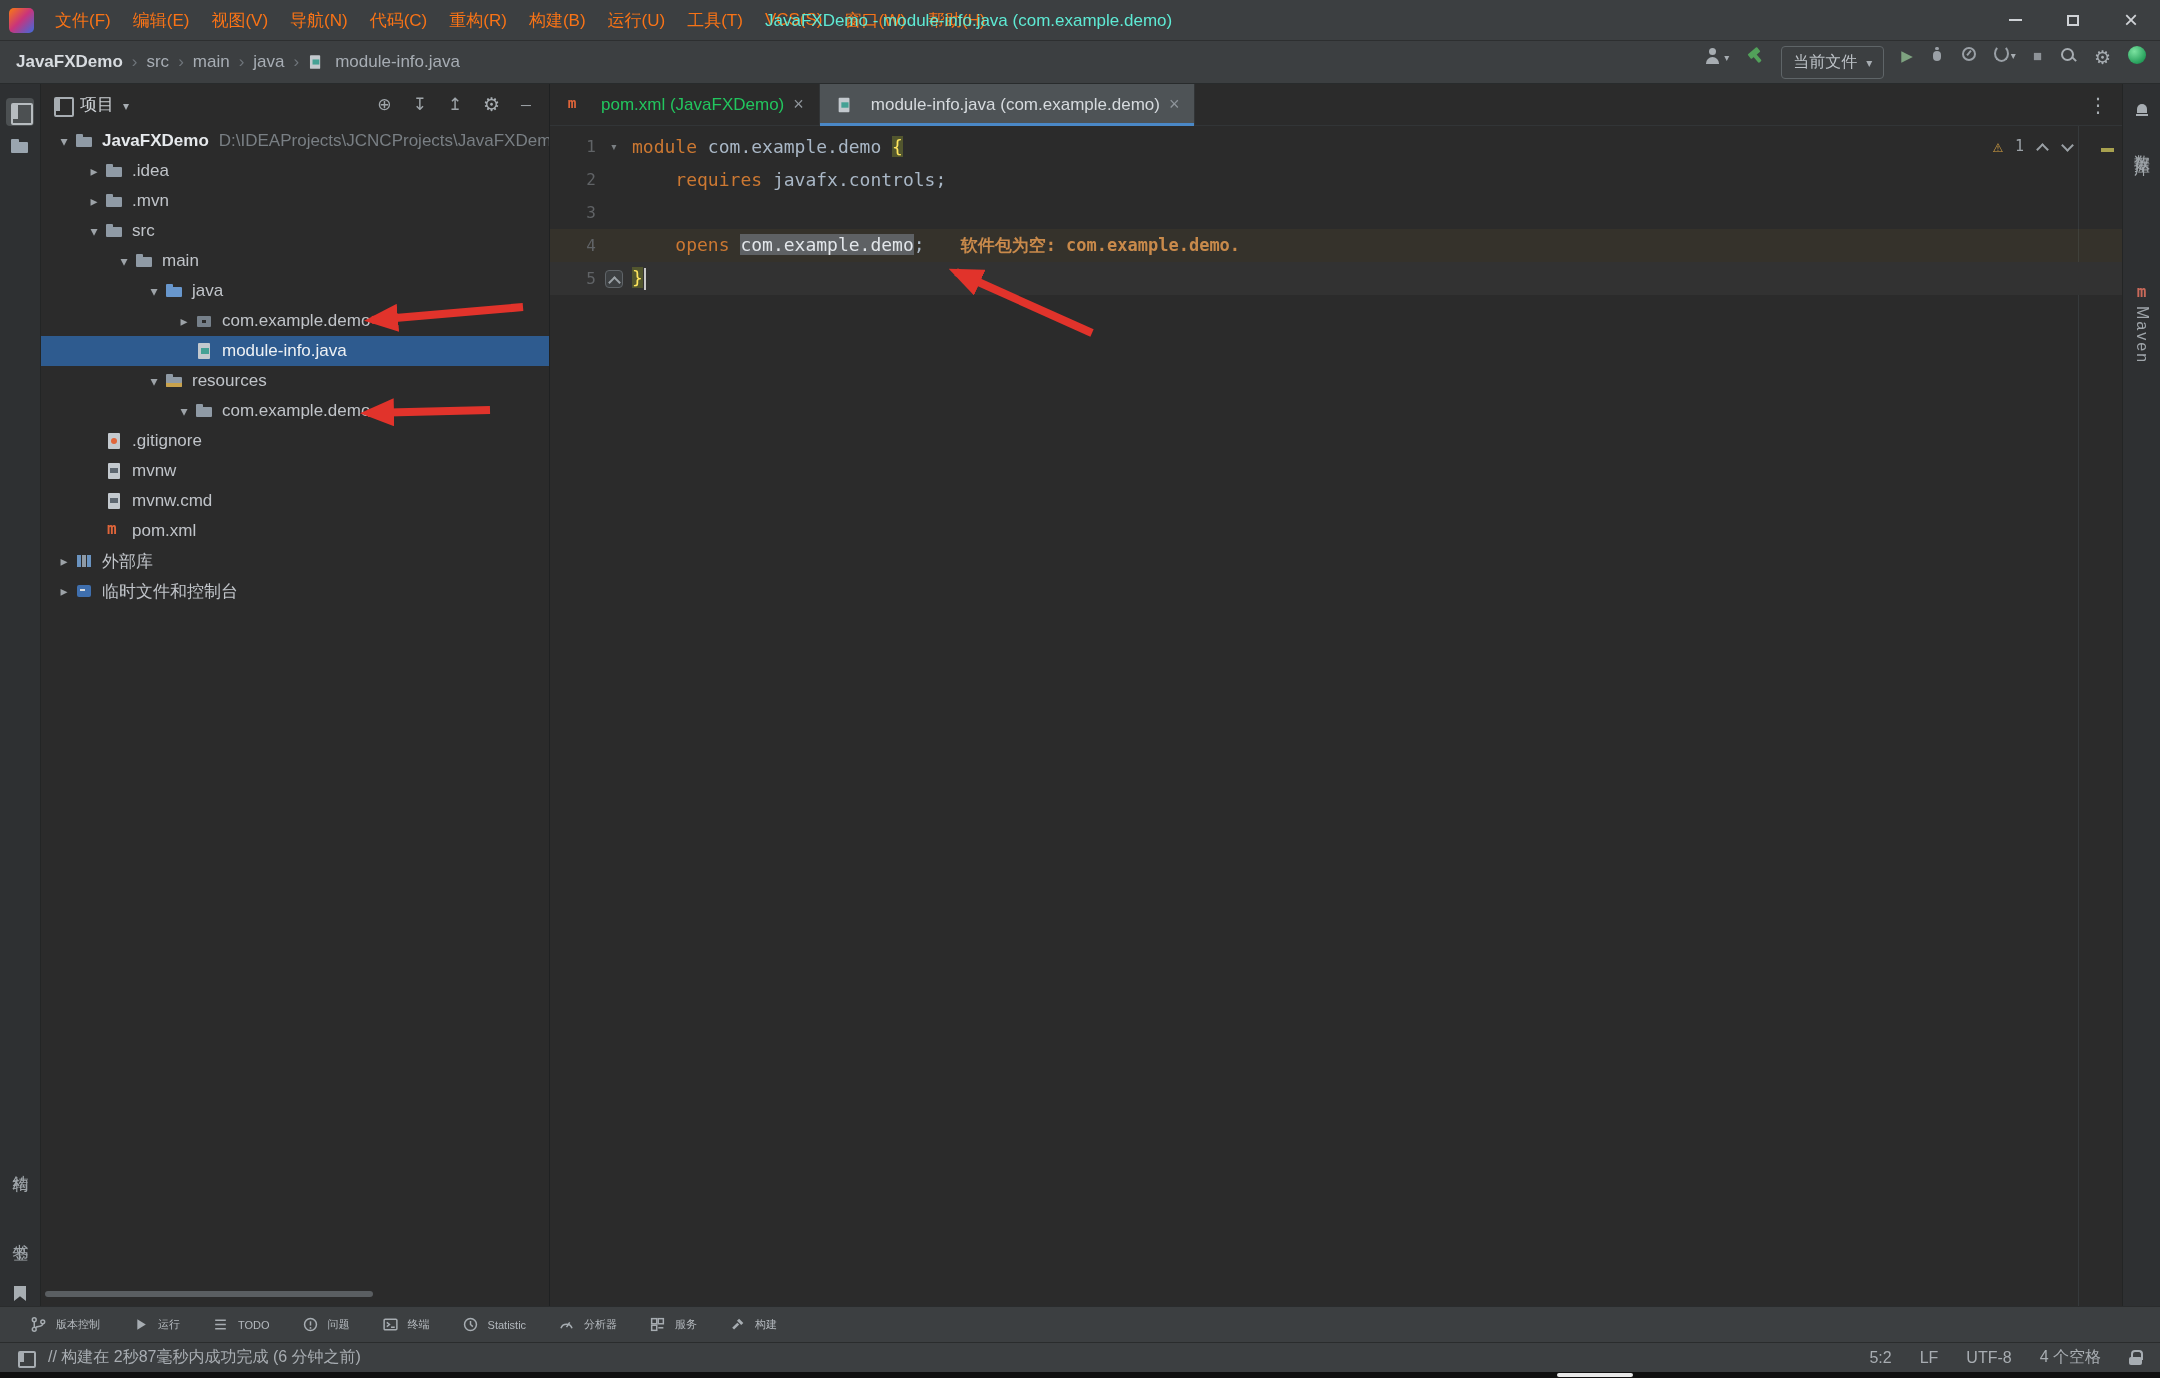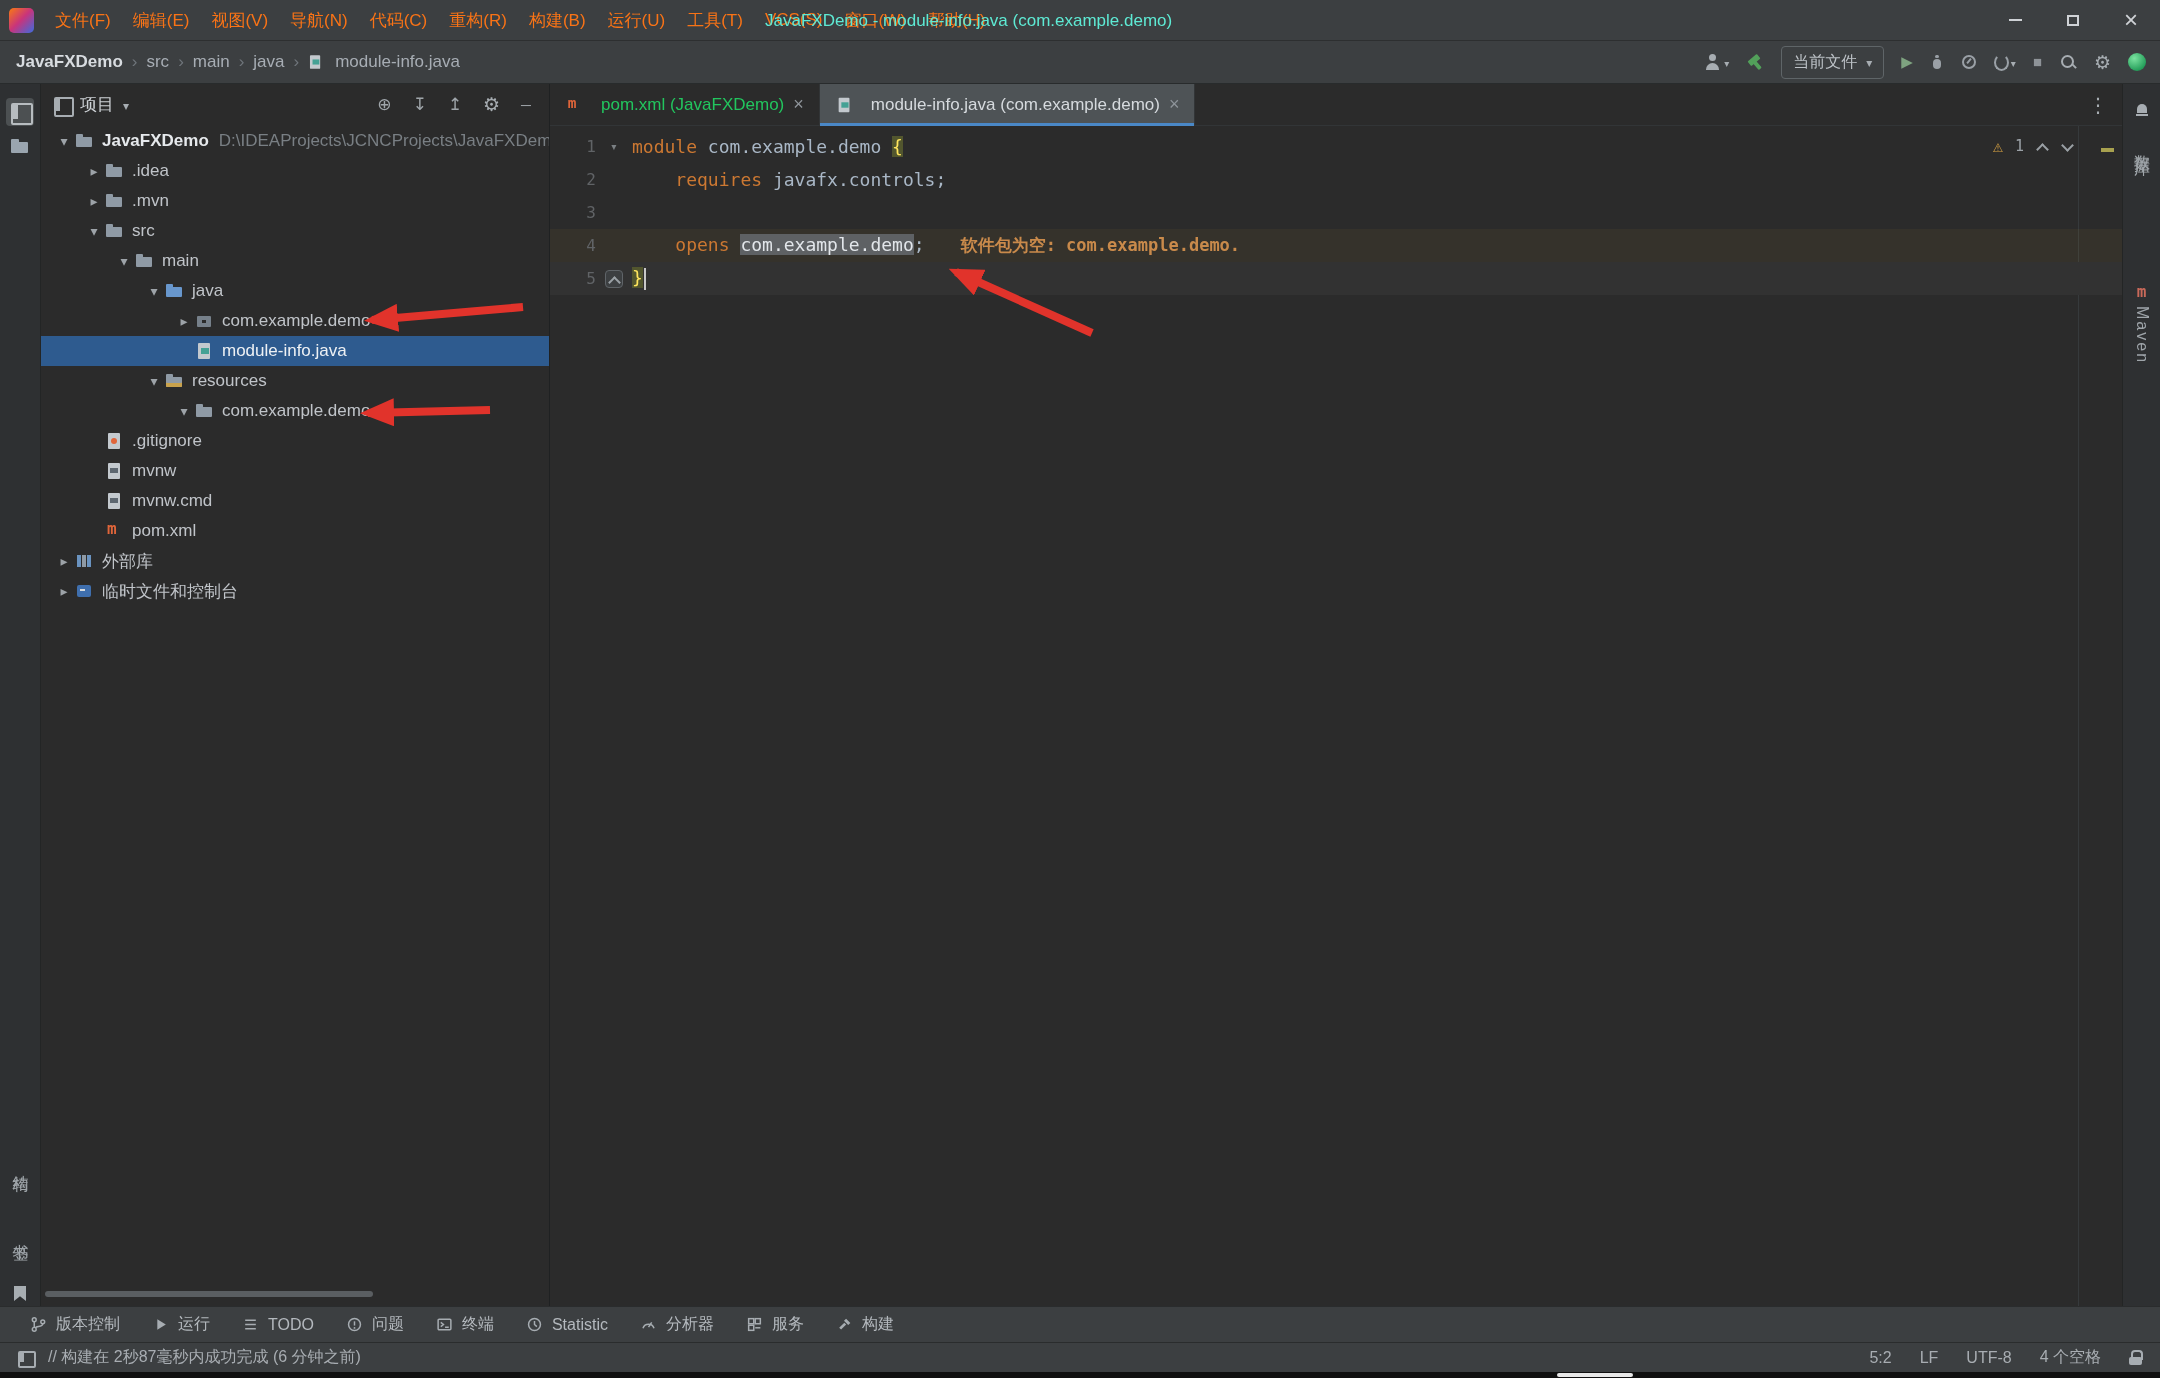--- a/index.html
+++ b/index.html
@@ -14,21 +14,21 @@
 .win-controls{margin-left:auto;display:flex;height:41px;}
 .win-btn{width:58px;display:flex;align-items:center;justify-content:center;color:#cfd2d6;}
 .wb-min{width:13px;height:2px;background:#cfd2d6;display:inline-block;}
 .wb-max{width:12px;height:11px;border:2px solid #cfd2d6;display:inline-block;}
 .wb-close::before{content:"×";font-size:24px;line-height:1;}
 
 .navbar{height:43px;background:#3c3f41;display:flex;align-items:center;padding:0 14px;border-bottom:1px solid #282b2c;}
 .crumb{color:#a7adb4;padding:0 2px;white-space:nowrap;}
 .crumb.first{color:#d8dce0;font-weight:bold;}
 .crumb-sep{color:#6f757b;padding:0 7px;}
-.nav-right{margin-left:auto;display:flex;align-items:center;gap:17px;}
+.nav-right{margin-left:auto;display:flex;align-items:flex-start;gap:17px;}
 .run-config{border:1px solid #5f6568;border-radius:4px;padding:5px 11px;font-size:16px;color:#bdc2c7;display:flex;gap:9px;align-items:center;}
 .caret::before{content:"▾";font-size:12px;color:#a7adb2;}
 .mini-caret::before{content:"▾";font-size:10px;color:#a7adb2;}
 
 .person{width:16px;height:16px;position:relative;display:inline-block;}
 .person::before{content:"";position:absolute;left:4px;top:0;width:7px;height:7px;border-radius:50%;background:#a7adb2;}
 .person::after{content:"";position:absolute;left:1px;top:9px;width:13px;height:7px;border-radius:7px 7px 0 0;background:#a7adb2;}
 .hammer{width:18px;height:18px;position:relative;display:inline-block;}
 .hammer::before{content:"";position:absolute;left:2px;top:4px;width:12px;height:6px;background:#52a05a;transform:rotate(-40deg);border-radius:1px;}
 .hammer::after{content:"";position:absolute;left:9px;top:7px;width:4px;height:10px;background:#52a05a;transform:rotate(-40deg);border-radius:1px;}
@@ -132,21 +132,21 @@
 .cur-line{background:#323232;}
 .caret-bar{display:inline-block;width:2px;height:22px;background:#c8c8c8;vertical-align:middle;margin-left:1px;}
 .inspect{position:absolute;top:10px;right:48px;display:flex;align-items:center;gap:12px;color:#9ba1a7;font-size:15px;}
 .warn-ico::before{content:"⚠";color:#d9a343;font-size:17px;}
 .chev-up,.chev-dn{width:13px;height:13px;position:relative;display:inline-block;}
 .chev-up::before{content:"";position:absolute;left:2px;top:5px;width:7px;height:7px;border-left:2px solid #9aa0a5;border-top:2px solid #9aa0a5;transform:rotate(45deg);}
 .chev-dn::before{content:"";position:absolute;left:2px;top:1px;width:7px;height:7px;border-left:2px solid #9aa0a5;border-top:2px solid #9aa0a5;transform:rotate(225deg);}
 .stripe-mark{position:absolute;right:8px;top:22px;width:13px;height:4px;background:#a8a14f;}
 
 .bottombar{height:36px;background:#3c3f41;border-top:1px solid #2a2c2d;display:flex;align-items:center;padding-left:30px;gap:32px;}
-.bitem{display:flex;align-items:center;gap:9px;font-size:16px;color:#b4b9be;}
+.bitem{display:flex;align-items:center;gap:9px;font-size:11px;color:#b4b9be;}
 .bico{width:17px;height:17px;stroke:#a7adb2;fill:none;stroke-width:1.4;}
 .statusbar{height:30px;background:#3c3f41;border-top:1px solid #2a2c2d;display:flex;align-items:center;padding:0 18px;font-size:16px;color:#a8adb2;gap:14px;}
 .sb-ico{width:16px;height:16px;position:relative;display:inline-block;}
 .sb-ico::before{content:"";position:absolute;left:0;top:1px;width:14px;height:13px;border:2px solid #a7adb2;border-radius:2px;}
 .sb-ico::after{content:"";position:absolute;left:2px;top:3px;width:4px;height:9px;background:#a7adb2;}
 .sb-right{margin-left:auto;display:flex;gap:28px;align-items:center;}
 .lock{width:13px;height:15px;position:relative;display:inline-block;}
 .lock::before{content:"";position:absolute;left:0;top:7px;width:13px;height:8px;background:#a7adb2;border-radius:2px;}
 .lock::after{content:"";position:absolute;left:2px;top:0;width:8px;height:8px;border:2px solid #a7adb2;border-radius:4px 4px 0 0;border-bottom:none;}
 .osstrip{height:6px;background:#101010;position:relative;}

